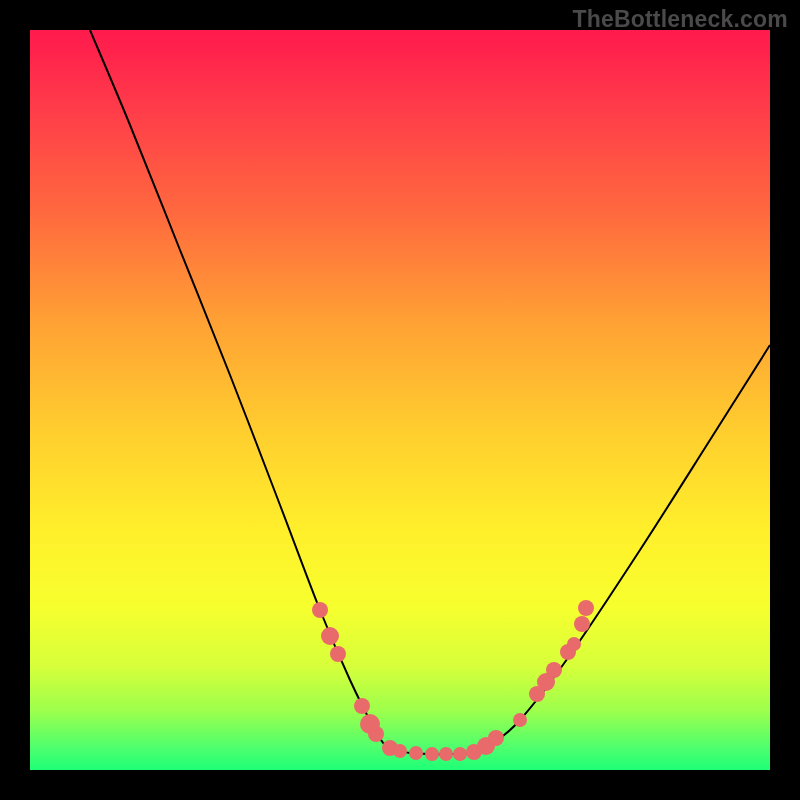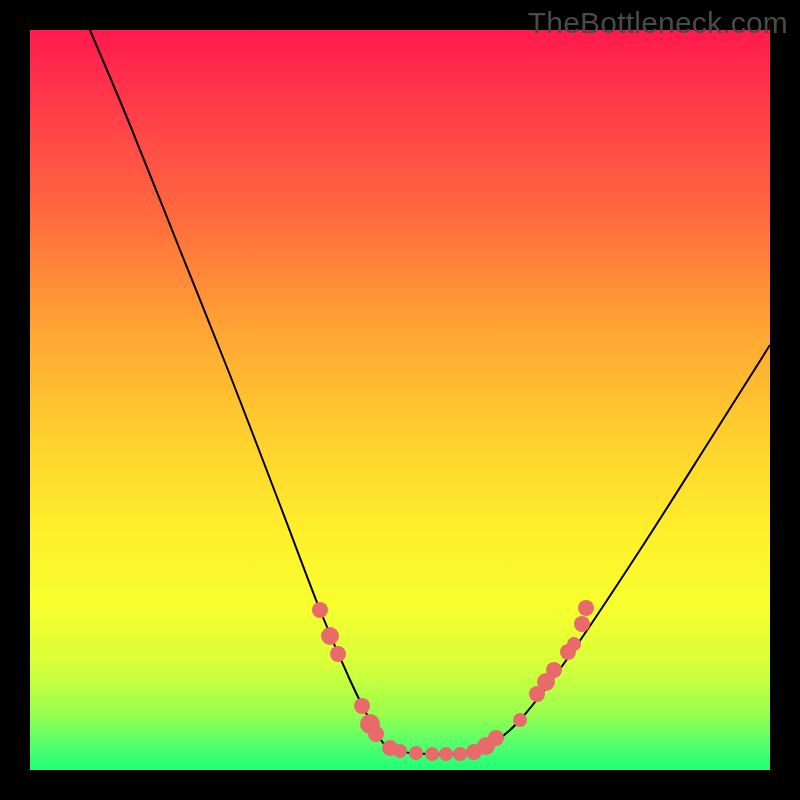--- a/index.html
+++ b/index.html
@@ -35,22 +35,22 @@
       #9dff4c 92%,
       #4eff6e 97%,
       #1eff77 100%
     );
   }
   .watermark {
     position: absolute;
     top: 6px;
     right: 12px;
     color: #4a4a4a;
-    font-size: 30px;
-    font-weight: 400;
+    font-size: 23px;
+    font-weight: 700;
     letter-spacing: 0.2px;
     user-select: none;
   }
   svg.curve {
     position: absolute;
     inset: 0;
     width: 740px;
     height: 740px;
     overflow: visible;
   }

